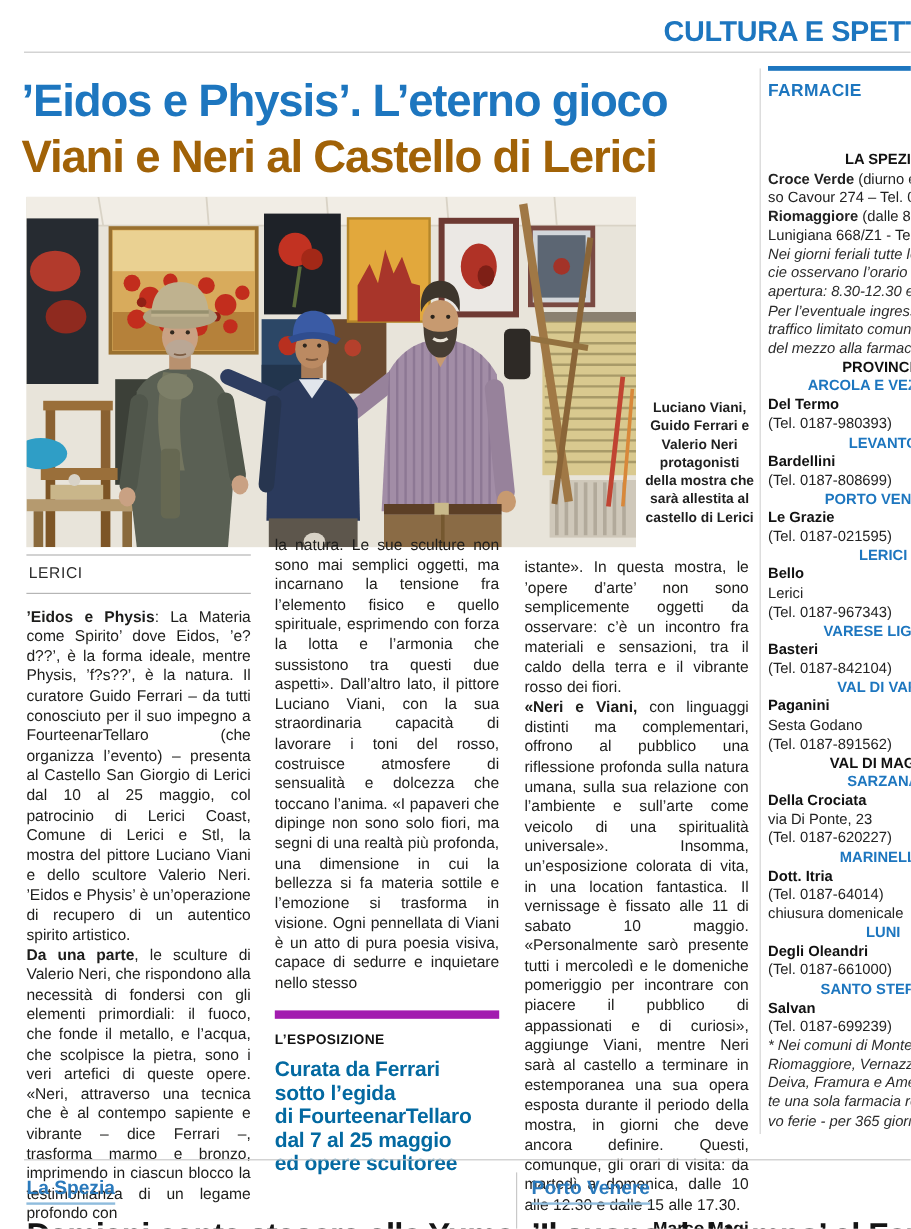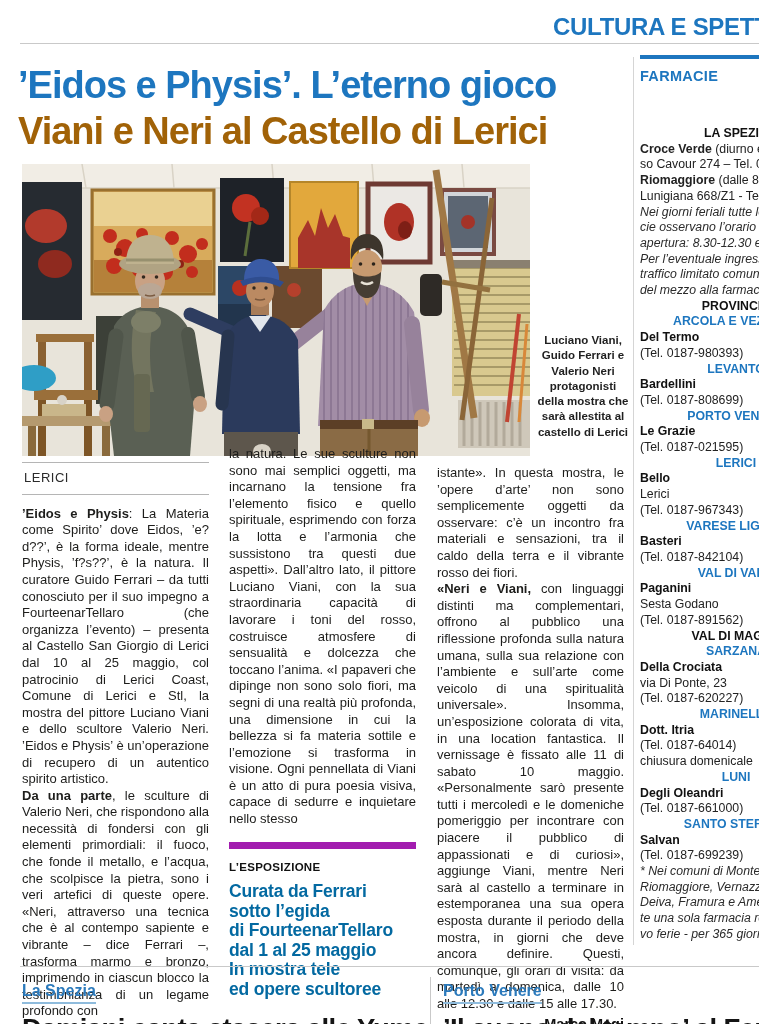--- a/index.html
+++ b/index.html
@@ -235,22 +235,21 @@
   </div>
 
   <div id="col2" class="col">
     <p class="body"><span>la natura. Le sue sculture non sono mai semplici oggetti, ma incarnano la tensione fra l’elemento fisico e quello spirituale, esprimendo con forza la lotta e l’armonia che sussistono tra questi due aspetti». Dall’altro lato, il pittore Luciano Viani, con la sua straordinaria capacità di lavorare i toni del rosso, costruisce atmosfere di sensualità e dolcezza che toccano l’anima. «I papaveri che dipinge non sono solo fiori, ma segni di una realtà più profonda, una dimensione in cui la bellezza si fa materia sottile e l’emozione si trasforma in visione. Ogni pennellata di Viani è un atto di pura poesia visiva, capace di sedurre e inquietare nello stesso</span></p>
     <div id="expo-box">
       <div id="expo-label">L’ESPOSIZIONE</div>
       <div id="expo-lines">
           <div class="expo-line">Curata da Ferrari</div>
           <div class="expo-line">sotto l’egida</div>
           <div class="expo-line">di FourteenarTellaro</div>
-          <div class="expo-line">dal 1 al 25 maggio</div>
-          <div class="expo-line">In mostra tele</div>
+          <div class="expo-line">dal 7 al 25 maggio</div>
           <div class="expo-line">ed opere scultoree</div>
         </div>
     </div>
   </div>
 
   <div id="col3" class="col">
     <p class="body"><span>istante». In questa mostra, le ’opere d’arte’ non sono semplicemente oggetti da osservare: c’è un incontro fra materiali e sensazioni, tra il caldo della terra e il vibrante rosso dei fiori.</span></p>
     <p class="body"><b>«Neri e Viani,</b><span> con linguaggi distinti ma complementari, offrono al pubblico una riflessione profonda sulla natura umana, sulla sua relazione con l’ambiente e sull’arte come veicolo di una spiritualità universale». Insomma, un’esposizione colorata di vita, in una location fantastica. Il vernissage è fissato alle 11 di sabato 10 maggio. «Personalmente sarò presente tutti i mercoledì e le domeniche pomeriggio per incontrare con piacere il pubblico di appassionati e di curiosi», aggiunge Viani, mentre Neri sarà al castello a terminare in estemporanea una sua opera esposta durante il periodo della mostra, in giorni che deve ancora definire. Questi, comunque, gli orari di visita: da martedì a domenica, dalle 10 alle 12.30 e dalle 15 alle 17.30.</span></p>
     <div id="byline">Marco Magi</div>
 

